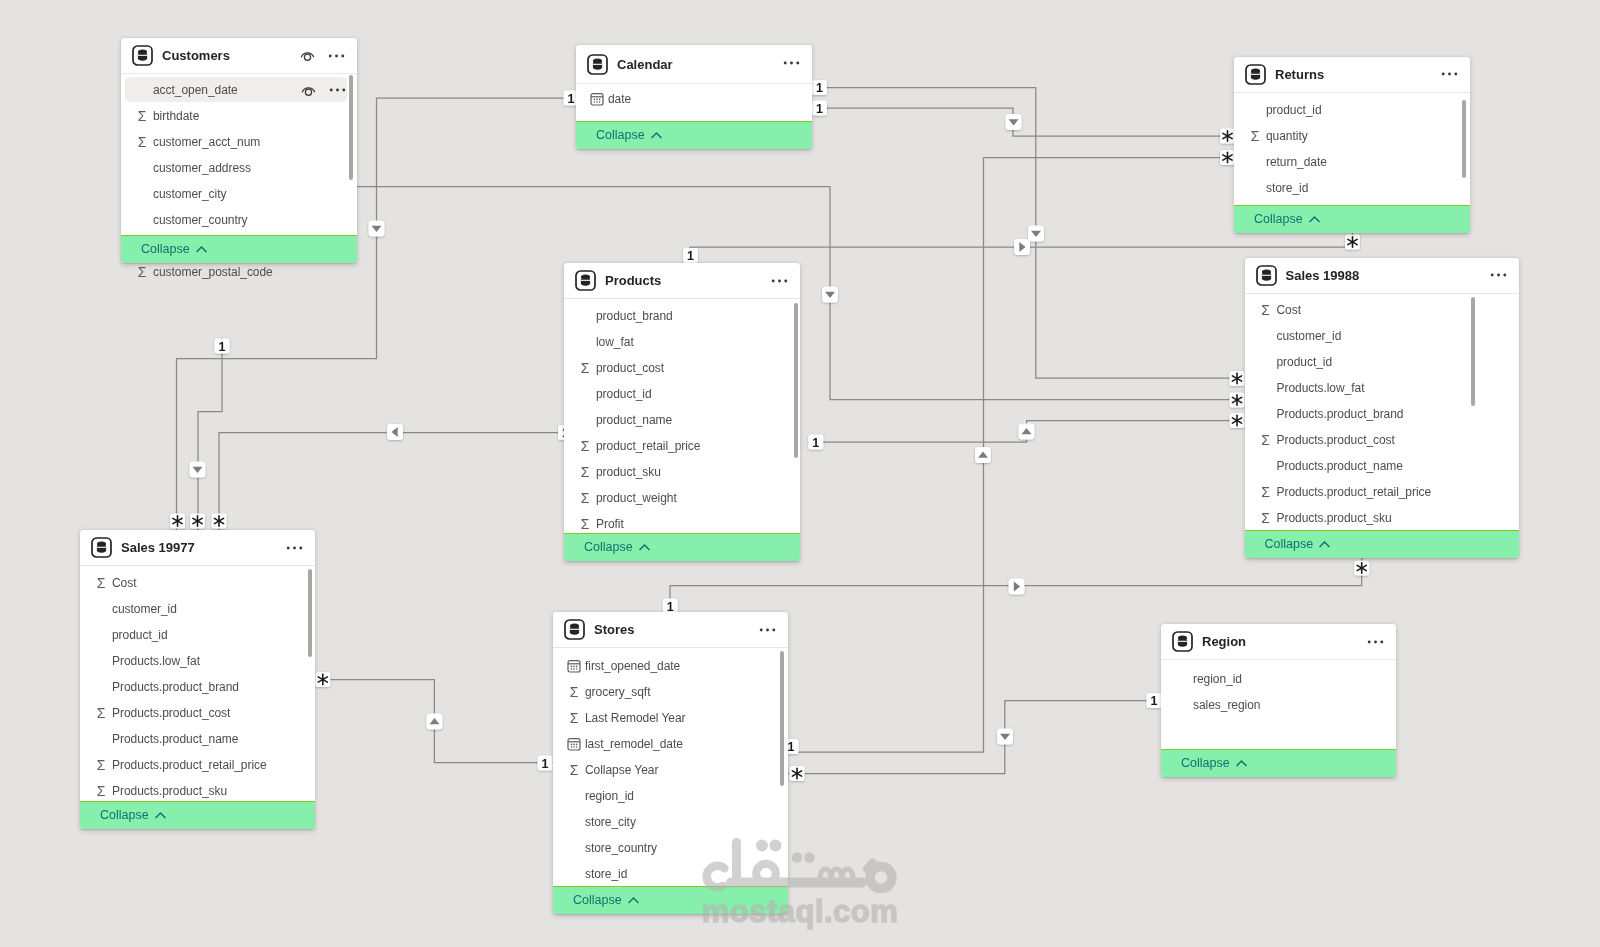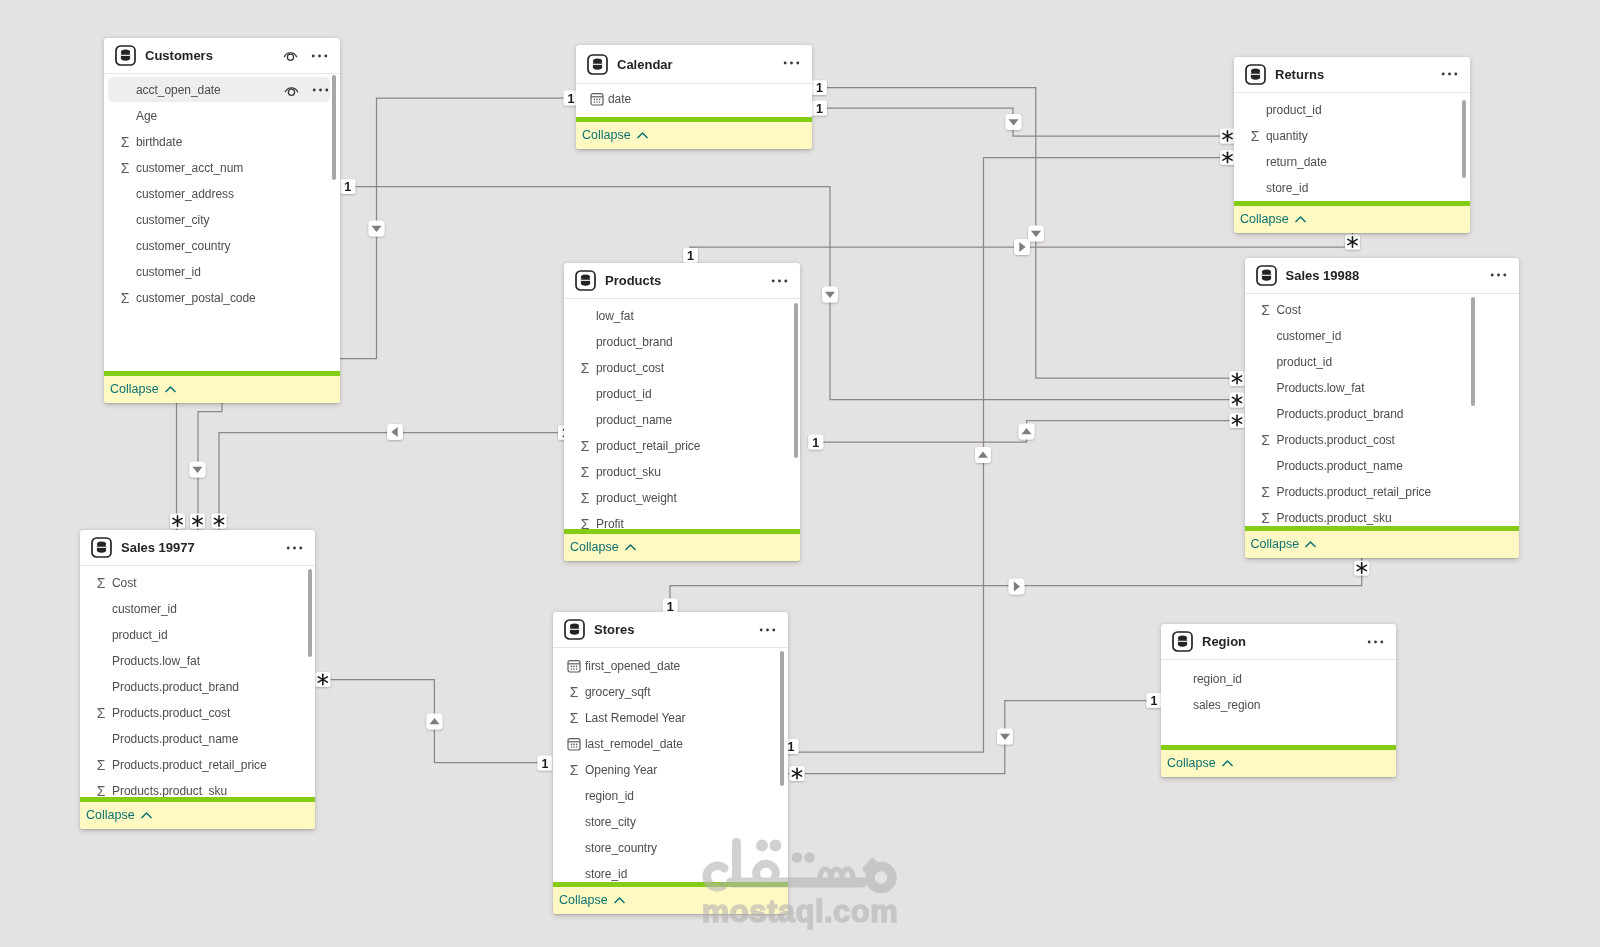--- a/index.html
+++ b/index.html
@@ -7,22 +7,22 @@
 .card{position:absolute;background:#fff;border-radius:3px;z-index:2;
  box-shadow:0 1.8px 5px rgba(0,0,0,.19),0 0.4px 1.2px rgba(0,0,0,.11);}
 .hd{height:35px;display:flex;align-items:center;padding:0 11px;border-bottom:1px solid #e8e6e4;position:relative;}
 .tt{font-size:13px;font-weight:bold;color:#252423;margin-left:9px;letter-spacing:0;}
 .hr{position:absolute;right:12px;top:0;height:35px;display:flex;align-items:center;}
 .bd{position:relative;overflow:hidden;}
 .r{height:26px;display:flex;align-items:center;position:relative;}
 .ri{position:absolute;left:13px;top:0;width:16px;height:26px;display:flex;align-items:center;justify-content:center;}
 .sg{font-size:14px;color:#5f5d5b;font-weight:400;font-family:"Liberation Sans",sans-serif;}
 .rt{margin-left:32px;font-size:12px;letter-spacing:-0.05px;color:#4f4d4b;white-space:nowrap;}
-.ft{position:absolute;left:0;right:0;bottom:0;height:27px;line-height:26px;padding-left:6px;
- font-size:12.5px;color:#0e7270;border-top:5px solid #84cc16;border-radius:0 0 3px 3px;background:#fef9c3;}
+.ft{position:absolute;left:0;right:0;bottom:0;height:27px;line-height:26px;padding-left:20px;
+ font-size:12.5px;color:#0e7270;border-top:1px solid #84cc16;border-radius:0 0 3px 3px;background:#86efac;}
 .sb{position:absolute;width:4px;border-radius:2px;background:#a9a7a5;}
 .hl{position:absolute;left:4px;width:222px;height:25px;background:#efeeec;border-radius:5px;}
 #wm{position:absolute;left:0;top:0;z-index:6;pointer-events:none;}
 </style></head><body>
 <svg id="wires" width="1600" height="947" viewBox="0 0 1600 947">
     <defs>
       <filter id="ms" x="-40%" y="-40%" width="180%" height="180%">
         <feDropShadow dx="0" dy="0.8" stdDeviation="0.9" flood-color="#000" flood-opacity="0.28"></feDropShadow>
       </filter>
     </defs>
@@ -224,21 +224,21 @@
     </g>
     <g transform="translate(797,773.5)">
       <rect x="-7.5" y="-7.5" width="15" height="15" rx="2.5" fill="#fff" filter="url(#ms)"></rect>
       <g stroke="#1b1a19" stroke-width="1.6" stroke-linecap="round">
         <line x1="0" y1="-5.3" x2="0" y2="5.3"></line>
         <line x1="-4.6" y1="-2.65" x2="4.6" y2="2.65"></line>
         <line x1="-4.6" y1="2.65" x2="4.6" y2="-2.65"></line>
       </g>
     </g>
   </svg>
-<div class="card" style="left:104px;top:38px;width:236px;height:365px">
+<div class="card" style="left:121px;top:38px;width:236px;height:225px">
     <div class="hd" style="height:35px">
       <svg width="21" height="21" viewBox="0 0 21 21">
         <rect x="1" y="1" width="19" height="19" rx="4.5" fill="none" stroke="#252423" stroke-width="1.7"></rect>
         <ellipse cx="10.5" cy="7.1" rx="4.6" ry="2.5" fill="#252423"></ellipse>
         <path d="M5.9 8.6 L15.1 8.6 L15.1 13.2 A4.6 2.5 0 0 1 5.9 13.2 Z" fill="#252423"></path>
         <line x1="5.9" y1="10.3" x2="15.1" y2="10.3" stroke="#fff" stroke-width="1.1"></line>
       </svg>
       <span class="tt">Customers</span>
       <span class="hr">
         <svg width="17" height="15" viewBox="0 0 17 15" style="margin-right:12px">
@@ -260,23 +260,20 @@
           <svg width="17" height="15" viewBox="0 0 17 15" style="margin-right:12px">
             <path d="M2.2 9.2 A6.7 6.7 0 0 1 14.8 9.2" fill="none" stroke="#3b3a39" stroke-width="1.25"></path>
             <circle cx="8.5" cy="9.3" r="3.1" fill="none" stroke="#3b3a39" stroke-width="1.25"></circle>
           </svg>
           <svg width="17" height="6" viewBox="0 0 17 6">
             <circle cx="2.2" cy="3" r="1.45" fill="#3b3a39"></circle>
             <circle cx="8.5" cy="3" r="1.45" fill="#3b3a39"></circle>
             <circle cx="14.8" cy="3" r="1.45" fill="#3b3a39"></circle>
           </svg>
         </span>
-      </div>
-      <div class="r">
-        <span class="rt">Age</span>
       </div>
       <div class="r">
         <span class="ri">
           <span class="sg">Σ</span>
         </span>
         <span class="rt">birthdate</span>
       </div>
       <div class="r">
         <span class="ri">
           <span class="sg">Σ</span>
@@ -396,24 +393,24 @@
       <span class="hr">
         <svg width="17" height="6" viewBox="0 0 17 6">
           <circle cx="2.2" cy="3" r="1.45" fill="#3b3a39"></circle>
           <circle cx="8.5" cy="3" r="1.45" fill="#3b3a39"></circle>
           <circle cx="14.8" cy="3" r="1.45" fill="#3b3a39"></circle>
         </svg>
       </span>
     </div>
     <div class="bd" style="height:228px;padding-top:4px">
       <div class="r">
+        <span class="rt">product_brand</span>
+      </div>
+      <div class="r">
         <span class="rt">low_fat</span>
-      </div>
-      <div class="r">
-        <span class="rt">product_brand</span>
       </div>
       <div class="r">
         <span class="ri">
           <span class="sg">Σ</span>
         </span>
         <span class="rt">product_cost</span>
       </div>
       <div class="r">
         <span class="rt">product_id</span>
       </div>
@@ -633,21 +630,21 @@
             <circle cx="7" cy="10" r="0.8" fill="#5f5d5b"></circle>
             <circle cx="9.6" cy="10" r="0.8" fill="#5f5d5b"></circle>
           </svg>
         </span>
         <span class="rt">last_remodel_date</span>
       </div>
       <div class="r">
         <span class="ri">
           <span class="sg">Σ</span>
         </span>
-        <span class="rt">Opening Year</span>
+        <span class="rt">Collapse Year</span>
       </div>
       <div class="r">
         <span class="rt">region_id</span>
       </div>
       <div class="r">
         <span class="rt">store_city</span>
       </div>
       <div class="r">
         <span class="rt">store_country</span>
       </div>

